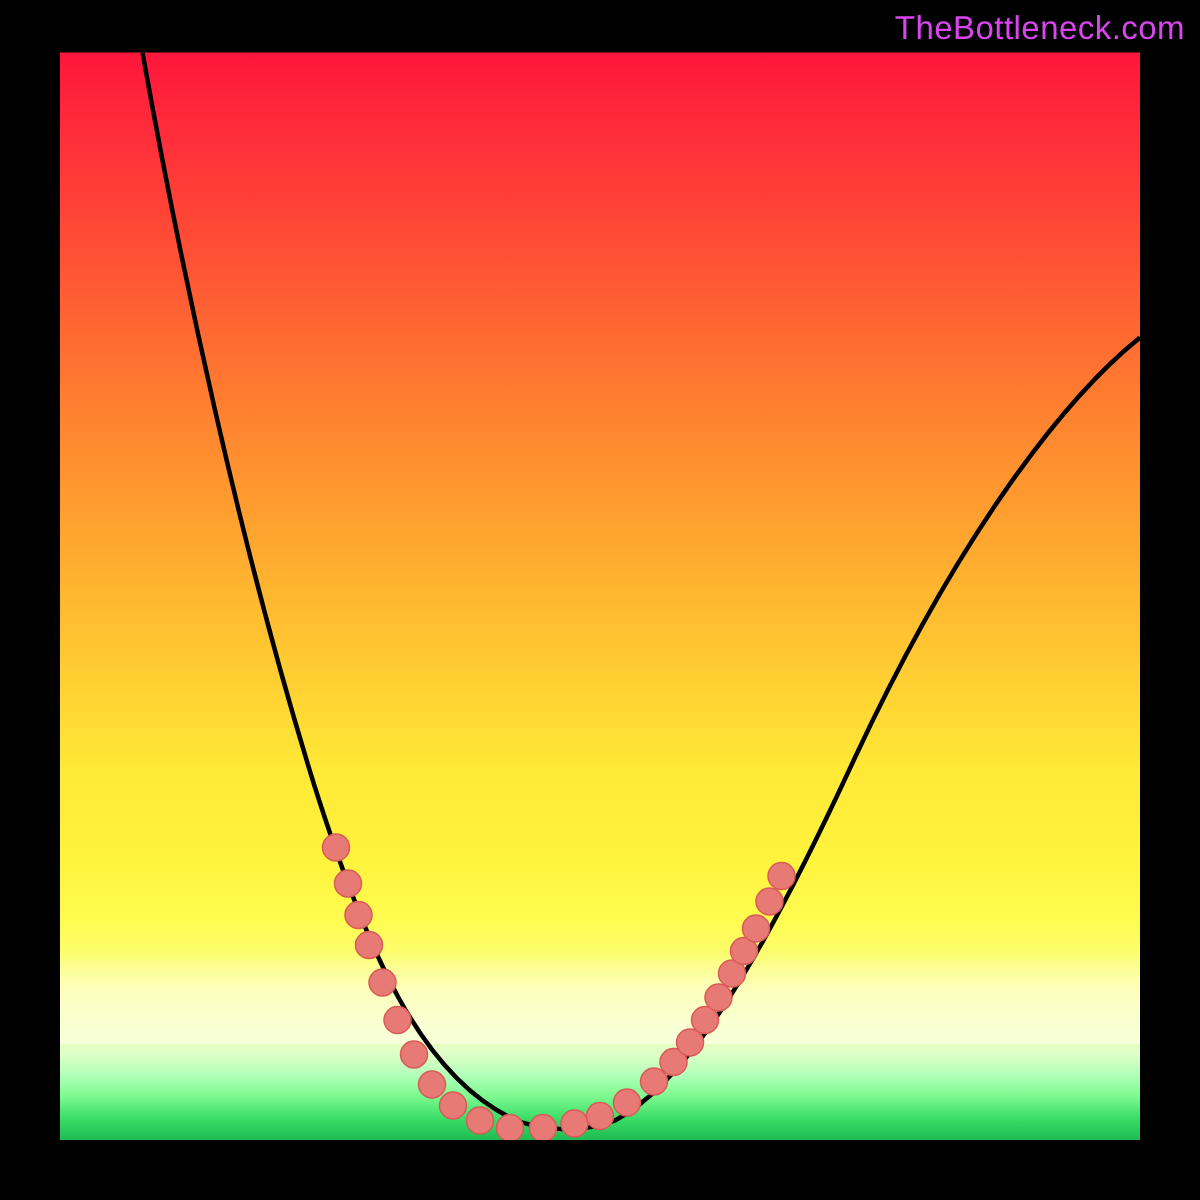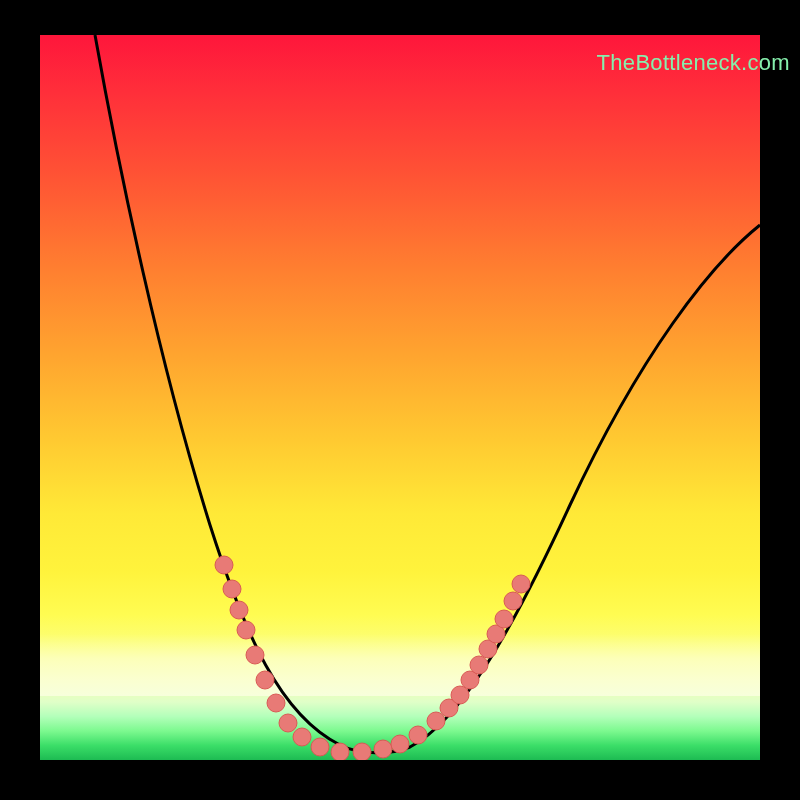--- a/index.html
+++ b/index.html
@@ -14,26 +14,25 @@
   .frame {
     position: relative;
     width: 800px;
     height: 800px;
     background: #000;
   }
   .watermark {
     position: absolute;
     top: 6px;
     right: 10px;
-    color: #86efac;
+    color: #d946ef;
     font-size: 22px;
     font-weight: 500;
     letter-spacing: 0.3px;
     z-index: 20;
-    margin-top: 44px;
   }
   .plot {
     position: absolute;
     left: 40px;
     top: 35px;
     width: 720px;
     height: 725px;
     
     background:
       linear-gradient(to bottom,

